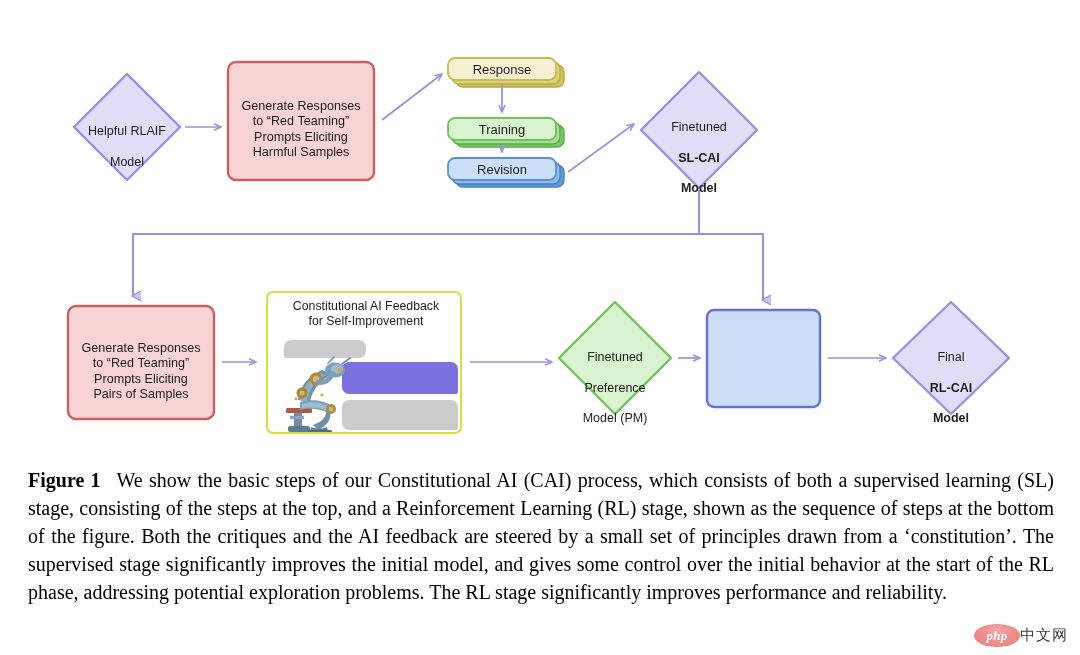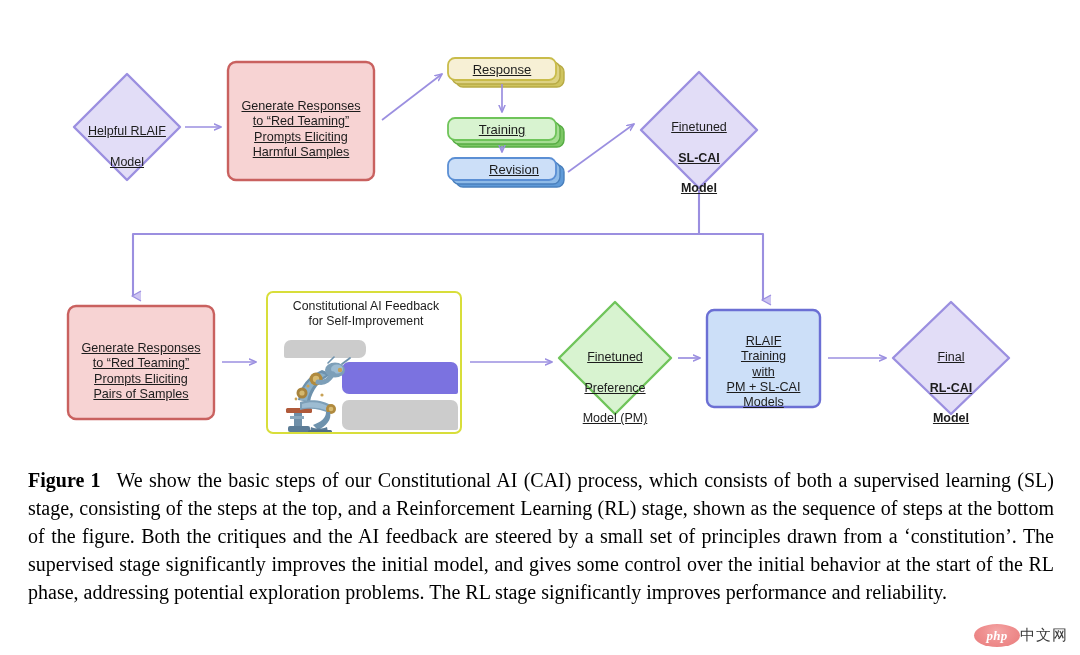--- a/index.html
+++ b/index.html
@@ -32,21 +32,20 @@
   }
 
   
   .node-text {
     position: absolute;
     text-align: center;
     line-height: 1.22;
     white-space: pre-line;
     pointer-events: none;
     color: #1c1c1c;
-    text-decoration: underline;
   }
 
   .diamond-label {
     font-size: 12.5px;
   }
   .diamond-label b { font-weight: bold; }
 
   .box-label {
     font-size: 12.6px;
     margin-top: 9px;
@@ -247,44 +246,39 @@
 
   <div class="node-text box-label" style="left:230px; top:90px; width:142px;">Generate Responses
 to “Red Teaming”
 Prompts Eliciting
 Harmful Samples</div>
 
   <div class="node-text card-label" style="left:448px; top:62px; width:108px;">Response</div>
 
   <div class="node-text card-label" style="left:448px; top:122px; width:108px;">Training</div>
 
-  <div class="node-text card-label" style="left:448px; top:162px; width:108px;padding-left:12px;">Revision</div>
+  <div class="node-text card-label" style="left:448px; top:162px; width:108px;">Revision</div>
 
   <div class="node-text diamond-label" style="left:643px; top:105px; width:112px;">
     <span>Finetuned</span><br>
     <b>SL-CAI</b><br>
     <b>Model</b>
   </div>
 
   <div class="node-text box-label" style="left:70px; top:332px; width:142px;">Generate Responses
 to “Red Teaming”
 Prompts Eliciting
 Pairs of Samples</div>
 
   <div class="node-text diamond-label" style="left:561px; top:335px; width:108px;">
     <span>Finetuned</span><br>
     <span>Preference</span><br>
     <span>Model (PM)</span>
   </div>
 
-  <div class="node-text box-label" style="left:709px; top:325px; width:109px;">RLAIF
-Training
-with
-PM + SL-CAI
-Models</div>
 
   <div class="node-text diamond-label" style="left:897px; top:335px; width:108px;">
     <span>Final</span><br>
     <b>RL-CAI</b><br>
     <b>Model</b>
   </div>
 
   <div id="feedback-panel">
     <div id="feedback-title" style="white-space: pre-line;">Constitutional AI Feedback
 for Self-Improvement</div>

